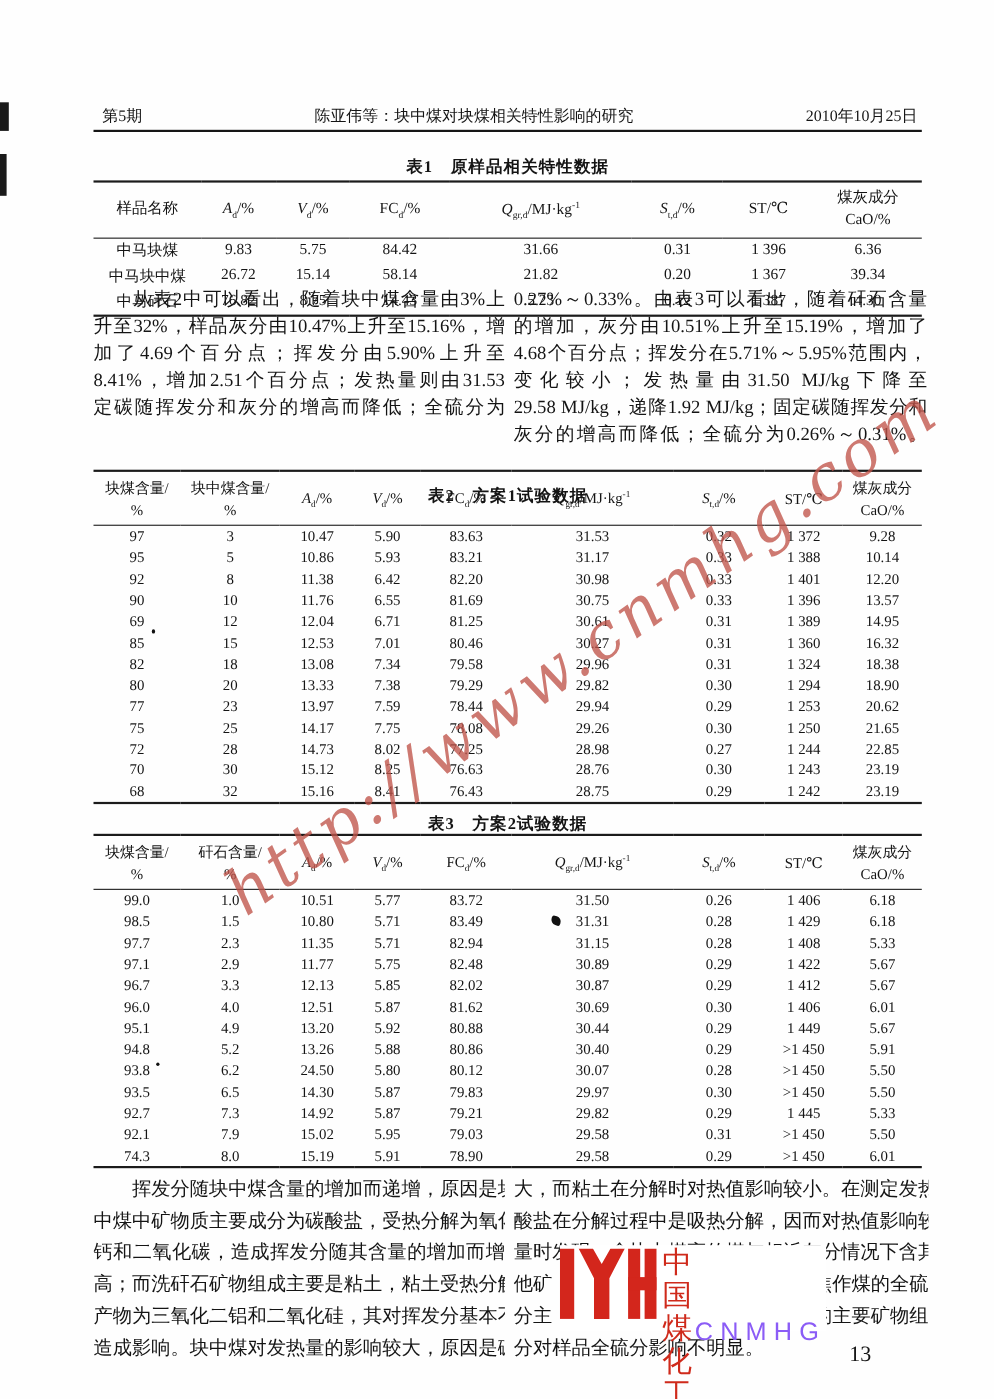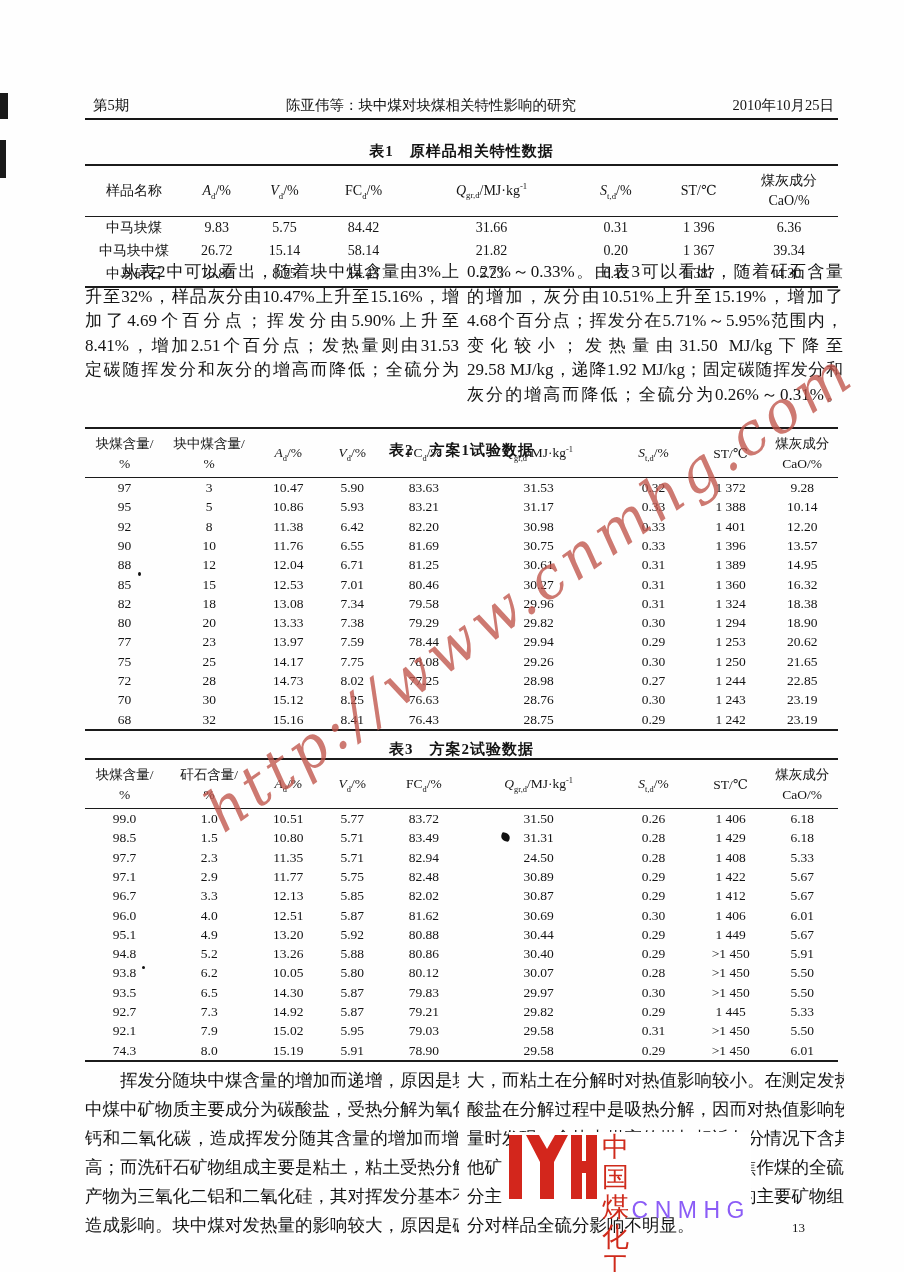--- a/index.html
+++ b/index.html
@@ -48,21 +48,21 @@
   .logo{left:509px;top:1132px;width:242px;height:78px;background:#fff;z-index:6;
         display:flex;align-items:flex-start;}
   .logo-mark{width:88px;height:64px;margin-top:3px;flex:0 0 auto;}
   .logo-text{margin-left:5px;display:flex;flex-direction:row;align-items:center;}
   .logo-cn{color:#cf2a1b;font-size:27px;line-height:30px;letter-spacing:1.5px;
         border-bottom:2.5px solid #cf2a1b;padding-bottom:2px;
         font-family:"Liberation Sans","DejaVu Sans",sans-serif;}
   .logo-en{color:#8b5cf6;font-size:23px;line-height:26px;letter-spacing:6.5px;margin-top:2px;
         font-family:"Liberation Sans","DejaVu Sans",sans-serif;}
 
-  .pagenum{top:1220px;left:745px;width:60px;text-align:right;font-size:13px;}
+  .pagenum{top:1220px;left:772px;width:60px;text-align:left;font-size:20px;}
 
   .speck{position:absolute;background:#111;z-index:4;}
   .edge-mark{position:absolute;left:0;background:#1a1a1a;z-index:2;}
 </style>
 </head>
 <body>
 
 <div class="page">
 
   <div class="edge-mark" style="top:93px;width:8px;height:26px;"></div>
@@ -217,21 +217,21 @@
           <td>10</td>
           <td>11.76</td>
           <td>6.55</td>
           <td>81.69</td>
           <td>30.75</td>
           <td>0.33</td>
           <td>1 396</td>
           <td>13.57</td>
         </tr>
         <tr>
-          <td>88</td>
+          <td>69</td>
           <td>12</td>
           <td>12.04</td>
           <td>6.71</td>
           <td>81.25</td>
           <td>30.61</td>
           <td>0.31</td>
           <td>1 389</td>
           <td>14.95</td>
         </tr>
         <tr>
@@ -376,21 +376,21 @@
           <td>0.28</td>
           <td>1 429</td>
           <td>6.18</td>
         </tr>
         <tr>
           <td>97.7</td>
           <td>2.3</td>
           <td>11.35</td>
           <td>5.71</td>
           <td>82.94</td>
-          <td>24.50</td>
+          <td>31.15</td>
           <td>0.28</td>
           <td>1 408</td>
           <td>5.33</td>
         </tr>
         <tr>
           <td>97.1</td>
           <td>2.9</td>
           <td>11.77</td>
           <td>5.75</td>
           <td>82.48</td>
@@ -439,21 +439,21 @@
           <td>5.88</td>
           <td>80.86</td>
           <td>30.40</td>
           <td>0.29</td>
           <td>&gt;1 450</td>
           <td>5.91</td>
         </tr>
         <tr>
           <td>93.8</td>
           <td>6.2</td>
-          <td>10.05</td>
+          <td>24.50</td>
           <td>5.80</td>
           <td>80.12</td>
           <td>30.07</td>
           <td>0.28</td>
           <td>&gt;1 450</td>
           <td>5.50</td>
         </tr>
         <tr>
           <td>93.5</td>
           <td>6.5</td>

